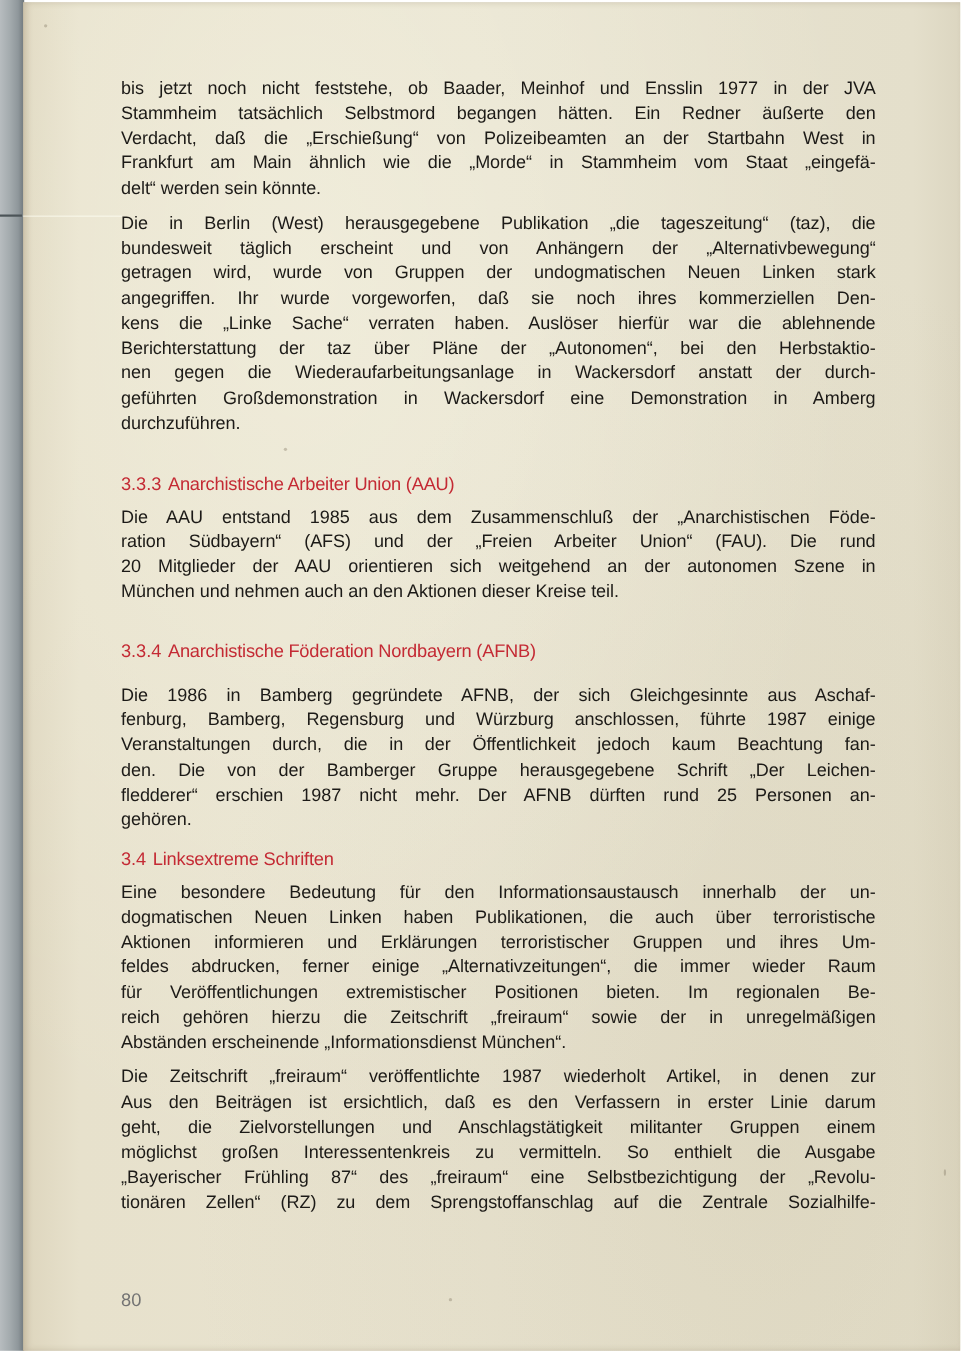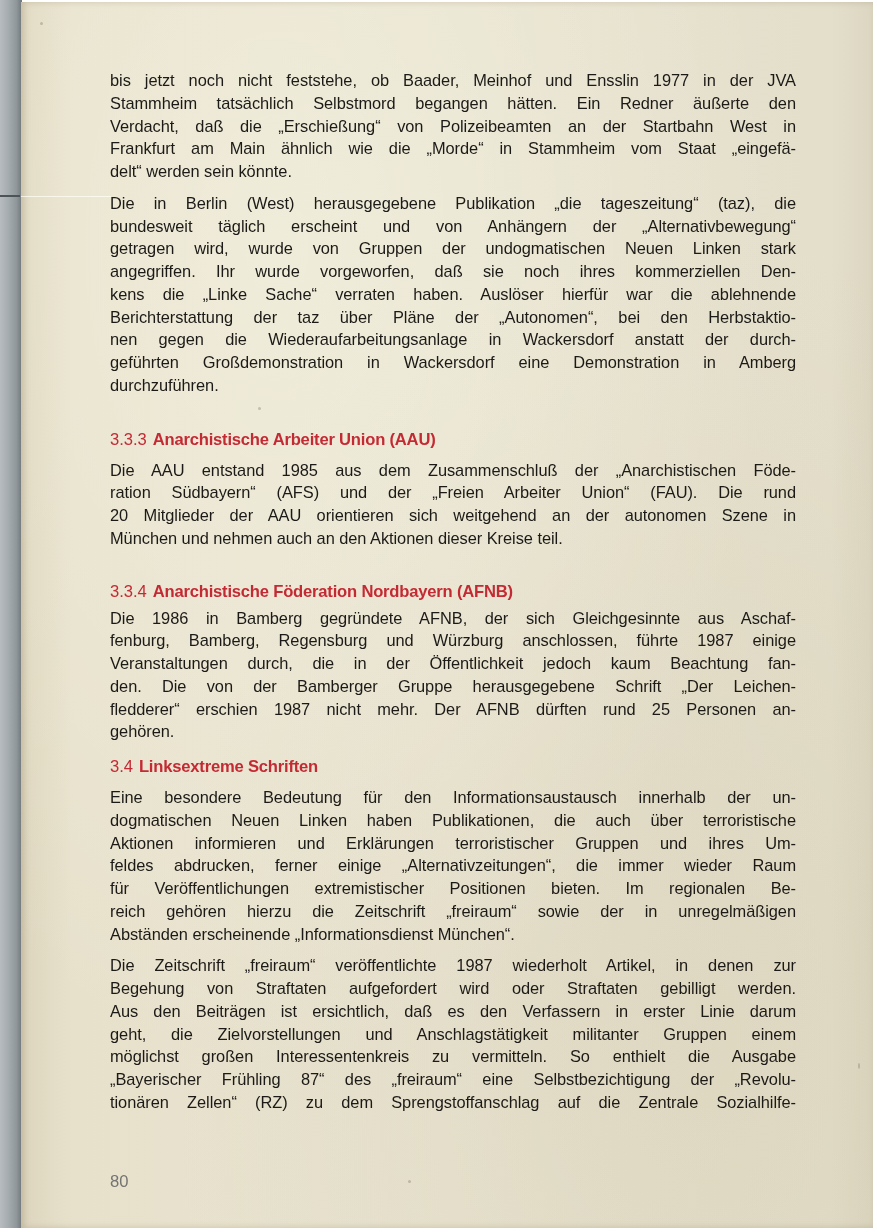--- a/index.html
+++ b/index.html
@@ -83,21 +83,21 @@
       font-size: 16.6px;
       line-height: 22px;
       color: #c42a34;
       white-space: nowrap;
     }
     .heading .num {
       font-weight: normal;
       margin-right: 6px;
     }
     .heading .title {
-      font-weight: bold;
+      font-weight: normal;
       letter-spacing: -0.2px;
       text-align: right;
     }
     .page-number {
       position: absolute;
       left: 110px;
       top: 1172px;
       font-family: "Liberation Sans", sans-serif;
       font-size: 16.6px;
       color: #737373;
@@ -149,21 +149,21 @@
     <h3 class="heading" style="margin-top:32px;margin-bottom:8px">
       <span class="num">3.3.3</span><span class="title">Anarchistische Arbeiter Union (AAU)</span>
     </h3>
     <p class="para">
       <span class="ln">Die AAU entstand 1985 aus dem Zusammenschluß der „Anarchistischen Föde-</span>
       <span class="ln">ration Südbayern“ (AFS) und der „Freien Arbeiter Union“ (FAU). Die rund</span>
       <span class="ln">20 Mitglieder der AAU orientieren sich weitgehend an der autonomen Szene in</span>
       <span class="ln last">München und nehmen auch an den Aktionen dieser Kreise teil.</span>
     </p>
 
-    <h3 class="heading" style="margin-top:31px;margin-bottom:4px">
+    <h3 class="heading" style="margin-top:31px;margin-bottom:18px">
       <span class="num">3.3.4</span><span class="title">Anarchistische Föderation Nordbayern (AFNB)</span>
     </h3>
     <p class="para">
       <span class="ln">Die 1986 in Bamberg gegründete AFNB, der sich Gleichgesinnte aus Aschaf-</span>
       <span class="ln">fenburg, Bamberg, Regensburg und Würzburg anschlossen, führte 1987 einige</span>
       <span class="ln">Veranstaltungen durch, die in der Öffentlichkeit jedoch kaum Beachtung fan-</span>
       <span class="ln">den. Die von der Bamberger Gruppe herausgegebene Schrift „Der Leichen-</span>
       <span class="ln">fledderer“ erschien 1987 nicht mehr. Der AFNB dürften rund 25 Personen an-</span>
       <span class="ln last">gehören.</span>
     </p>
@@ -175,21 +175,20 @@
       <span class="ln">Eine besondere Bedeutung für den Informationsaustausch innerhalb der un-</span>
       <span class="ln">dogmatischen Neuen Linken haben Publikationen, die auch über terroristische</span>
       <span class="ln">Aktionen informieren und Erklärungen terroristischer Gruppen und ihres Um-</span>
       <span class="ln">feldes abdrucken, ferner einige „Alternativzeitungen“, die immer wieder Raum</span>
       <span class="ln">für Veröffentlichungen extremistischer Positionen bieten. Im regionalen Be-</span>
       <span class="ln">reich gehören hierzu die Zeitschrift „freiraum“ sowie der in unregelmäßigen</span>
       <span class="ln last">Abständen erscheinende „Informationsdienst München“.</span>
     </p>
     <p class="para">
       <span class="ln">Die Zeitschrift „freiraum“ veröffentlichte 1987 wiederholt Artikel, in denen zur</span>
-      <span class="ln">Begehung von Straftaten aufgefordert wird oder Straftaten gebilligt werden.</span>
       <span class="ln">Aus den Beiträgen ist ersichtlich, daß es den Verfassern in erster Linie darum</span>
       <span class="ln">geht, die Zielvorstellungen und Anschlagstätigkeit militanter Gruppen einem</span>
       <span class="ln">möglichst großen Interessentenkreis zu vermitteln. So enthielt die Ausgabe</span>
       <span class="ln">„Bayerischer Frühling 87“ des „freiraum“ eine Selbstbezichtigung der „Revolu-</span>
       <span class="ln">tionären Zellen“ (RZ) zu dem Sprengstoffanschlag auf die Zentrale Sozialhilfe-</span>
     </p>
   </div>
 
   <div class="page-number">80</div>
 </div>

